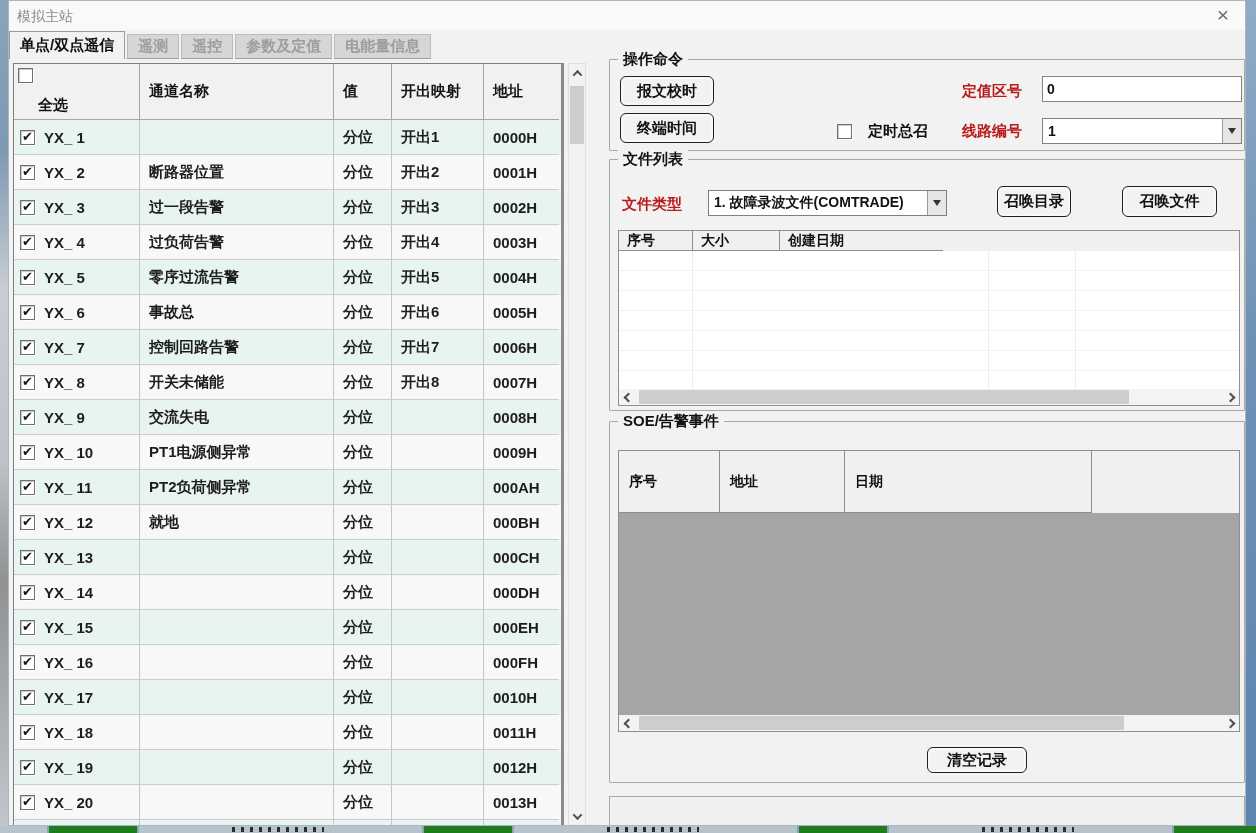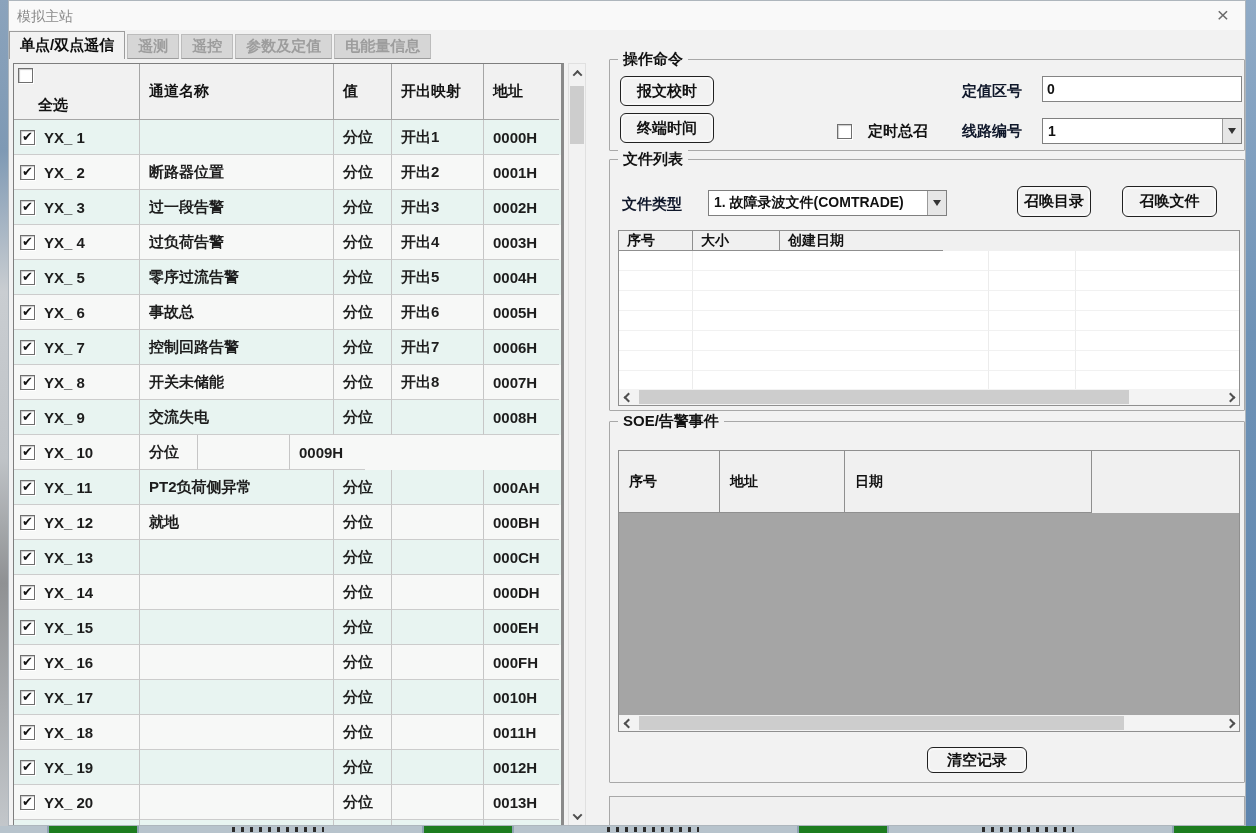--- a/index.html
+++ b/index.html
@@ -68,21 +68,21 @@
   .hscroll .sb-btn.l { left:0; } .hscroll .sb-btn.r { right:0; }
   .hscroll .thumb { position:absolute; top:1px; height:14px; background:#cdcdcd; }
 
   
   .group { position:absolute; border:1px solid #a8a8a8; border-radius:1px; }
   .group-title { position:absolute; top:-10px; left:8px; background:#f2f2f2; padding:0 5px;
     font-size:15px; font-weight:700; color:#111; }
   .btn { position:absolute; background:#f2f2f2; border:1.5px solid #212121; border-radius:6px;
     display:flex; align-items:center; justify-content:center; font-size:15px; font-weight:700; color:#111;
     box-shadow:inset 0 0 0 2px #f8f8f8; cursor:default; }
-  .lbl { position:absolute; font-size:15px; font-weight:700; color:#0f172a; white-space:nowrap; }
+  .lbl { position:absolute; font-size:15px; font-weight:700; color:#b91c1c; white-space:nowrap; }
   .txt-input { position:absolute; background:#fff; border:1px solid #848484; font-size:14px; font-weight:600;
     color:#111; padding:2px 4px; font-family:"Liberation Sans","DejaVu Sans",sans-serif; }
   .combo { position:absolute; background:#fff; border:1px solid #7f7f7f; display:flex; align-items:center; }
   .combo .val { flex:1; font-size:14px; font-weight:600; color:#111; padding-left:5px; white-space:nowrap; overflow:hidden; }
   .combo .drop { width:19px; height:100%; background:#e6e6e6; border-left:1px solid #9a9a9a;
     display:flex; align-items:center; justify-content:center; }
   .tri-down { width:0; height:0; border-left:4px solid transparent; border-right:4px solid transparent; border-top:6px solid #333; }
   .chk-row { position:absolute; display:flex; align-items:center; gap:16px; }
   .chk-row .lbl2 { font-size:15px; font-weight:700; color:#111; }
 
@@ -267,20 +267,21 @@
       <div class="cell c3"></div>
       <div class="cell c4">0008H</div>
     </div>
         <div class="yx-row">
       <div class="cell c0 idcell">
         <div class="cb checked">
               <span class="tick">✔</span>
             </div>
         <span>YX_ 10</span>
       </div>
+      <div class="cell c1">PT1电源侧异常</div>
       <div class="cell c2">分位</div>
       <div class="cell c3"></div>
       <div class="cell c4">0009H</div>
     </div>
         <div class="yx-row">
       <div class="cell c0 idcell">
         <div class="cb checked">
               <span class="tick">✔</span>
             </div>
         <span>YX_ 11</span>
@@ -442,21 +443,21 @@
 
   <div class="group" style="left:600px; top:158px; width:636px; height:252px;">
     <span class="group-title">文件列表</span>
     <span class="lbl" style="left:12px; top:35px;">文件类型</span>
     <div class="combo" style="left:98px; top:30px; width:239px; height:26px;">
       <span class="val">1. 故障录波文件(COMTRADE)</span>
       <span class="drop">
           <span class="tri-down"></span>
         </span>
     </div>
-    <div class="btn" style="left:387px; top:26px; width:74px; height:31px;margin-left:20px;">召唤目录</div>
+    <div class="btn" style="left:387px; top:26px; width:74px; height:31px;">召唤目录</div>
     <div class="btn" style="left:512px; top:26px; width:95px; height:31px;">召唤文件</div>
 
     <div class="ftable">
       <div class="fhead">
         <div class="fh f0">序号</div>
         <div class="fh f2">大小</div>
         <div class="fh f3">创建日期</div>
       </div>
       <div class="fbody" id="fileBody">
           <div class="frow">

